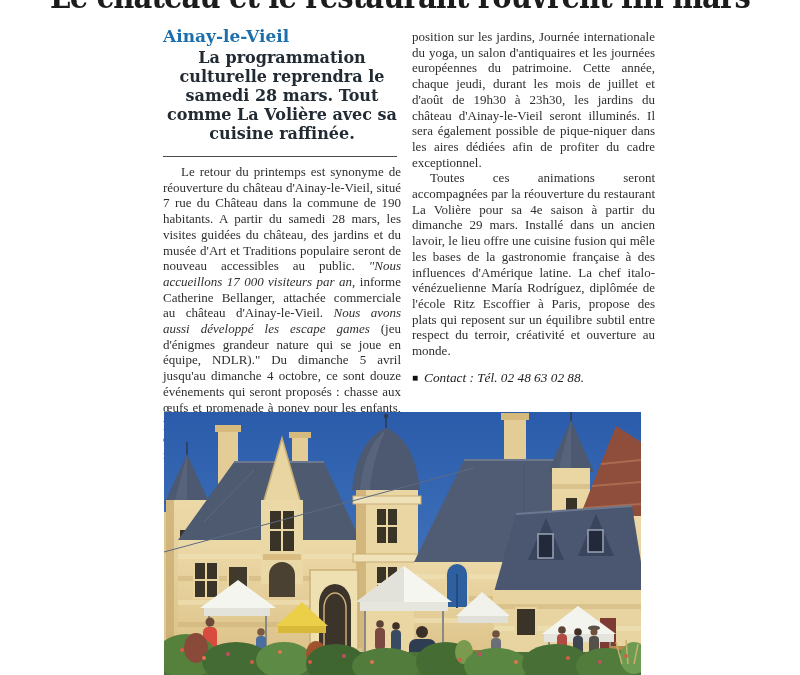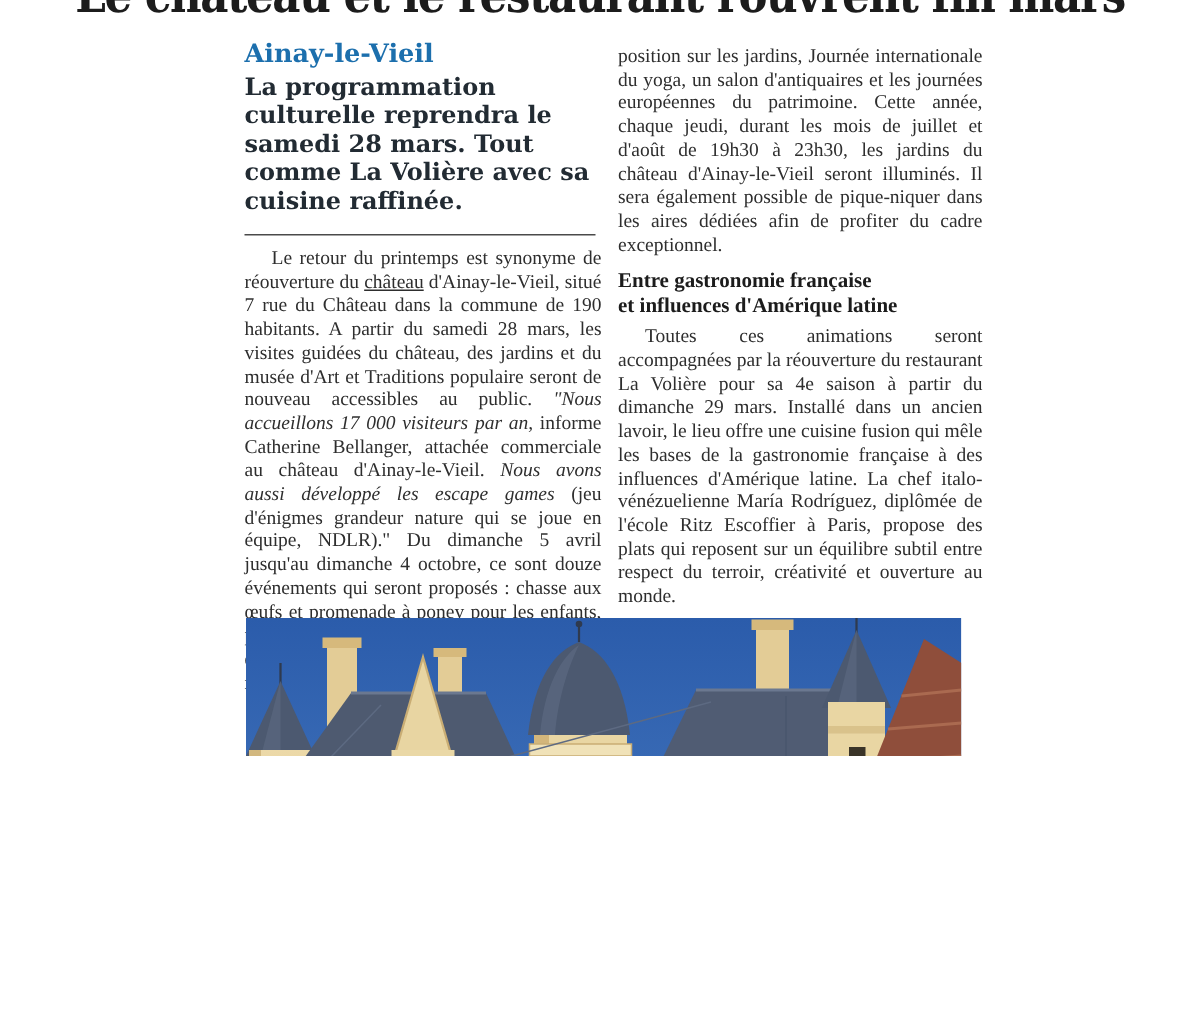--- a/index.html
+++ b/index.html
@@ -4,49 +4,50 @@
 <style>
   :root{
     --kicker-blue:#1c6fad;
     --headline-black:#1c1c1c;
     --body-text:#2e2e2e;
     --lede-dark:#222b33;
   }
   *{box-sizing:border-box;margin:0;padding:0;}
   html,body{background:#ffffff;}
   .page{
-    position:relative;width:800px;height:504px;background:#fff;overflow:hidden;
+    position:relative;width:800px;height:675px;background:#fff;overflow:hidden;
     font-family:"Liberation Serif", serif;color:var(--body-text);
   }
   
   .headline-clip{position:absolute;top:0;left:0;width:800px;height:16px;overflow:hidden;}
   .headline-clip h1{
     font-family:"DejaVu Serif", serif;font-weight:bold;font-size:33px;line-height:40px;
     color:var(--headline-black);text-align:center;white-space:nowrap;
     margin-top:-23px;letter-spacing:-1px;
     transform:scaleX(0.88);transform-origin:50% 50%;
   }
   
   .col-left{position:absolute;left:163px;top:26px;width:238px;}
   .col-right{position:absolute;left:412px;top:29px;width:243px;}
   .kicker{
     font-family:"DejaVu Serif", serif;font-weight:bold;font-size:17px;line-height:20px;
     color:var(--kicker-blue);margin-bottom:2px;
   }
   .lede{
     font-family:"DejaVu Serif", serif;font-weight:bold;font-size:16px;line-height:19px;
     color:var(--lede-dark);
+    text-align:center;
   }
   .rule{border:none;border-top:1px solid #4a4a4a;margin:13px 0 7px 0;width:234px;}
   .body-text{
     font-size:13px;line-height:15.7px;text-align:justify;color:var(--body-text);
   }
   .indent{text-indent:18px;}
   .body-text .it{font-style:italic;}
-  .body-text a.article-link{color:var(--body-text);text-decoration:underline;cursor:pointer;}
+  .body-text a.article-link{color:var(--body-text);cursor:pointer;}
   .subhead{
     font-weight:bold;font-size:14px;line-height:17px;color:#1c1c1c;
     margin:9px 0 3px 0;text-align:left;
   }
   .subhead span{display:block;}
   .contact-line{
     margin-top:11px;font-size:13.3px;line-height:16px;color:#222;
     display:flex;align-items:center;gap:6px;
   }
   .contact-line .sq{font-style:normal;font-size:10px;color:#111;line-height:1;}
@@ -69,24 +70,20 @@
 
   <div class="col-left">
     <div class="kicker">Ainay-le-Vieil</div>
     <div class="lede">La programmation culturelle reprendra le samedi 28 mars. Tout comme La Volière avec sa cuisine raffinée.</div>
     <hr class="rule">
     <p class="body-text indent"><span>Le retour du printemps est synonyme de réouverture du </span><a class="article-link">château</a><span> d'Ainay-le-Vieil, situé 7 rue du Château dans la commune de 190 habitants. A partir du samedi 28 mars, les visites guidées du château, des jardins et du musée d'Art et Traditions populaire seront de nouveau accessibles au public. </span><span class="it">"Nous accueillons 17 000 visiteurs par an,</span><span> informe Catherine Bellanger, attachée commerciale au château d'Ainay-le-Vieil. </span><span class="it">Nous avons aussi développé les escape games</span><span> (jeu d'énigmes grandeur nature qui se joue en équipe, NDLR)." Du dimanche 5 avril jusqu'au dimanche 4 octobre, ce sont douze événements qui seront proposés : chasse aux œufs et promenade à poney pour les enfants, présentation de l'art de la topiaire (taillage des arbustes sous formes décoratives), rencontres musicales, ex-</span></p>
   </div>
 
   <div class="col-right">
     <p class="body-text">position sur les jardins, Journée internationale du yoga, un salon d'antiquaires et les journées européennes du patrimoine. Cette année, chaque jeudi, durant les mois de juillet et d'août de 19h30 à 23h30, les jardins du château d'Ainay-le-Vieil seront illuminés. Il sera également possible de pique-niquer dans les aires dédiées afin de profiter du cadre exceptionnel.</p>
-    <h3 class="subhead">
-      <span>Entre gastronomie française</span>
-      <span>et influences d'Amérique latine</span>
-    </h3>
     <p class="body-text indent">Toutes ces animations seront accompagnées par la réouverture du restaurant La Volière pour sa 4e saison à partir du dimanche 29 mars. Installé dans un ancien lavoir, le lieu offre une cuisine fusion qui mêle les bases de la gastronomie française à des influences d'Amérique latine. La chef italo-vénézuelienne María Rodríguez, diplômée de l'école Ritz Escoffier à Paris, propose des plats qui reposent sur un équilibre subtil entre respect du terroir, créativité et ouverture au monde.</p>
     <div class="contact-line">
       <span class="sq">■</span>
       <span class="txt">Contact : Tél. 02 48 63 02 88.</span>
     </div>
   </div>
 
   <div class="photo">
     <svg width="477" height="270" viewBox="0 0 477 270" xmlns="http://www.w3.org/2000/svg">
       <defs>

